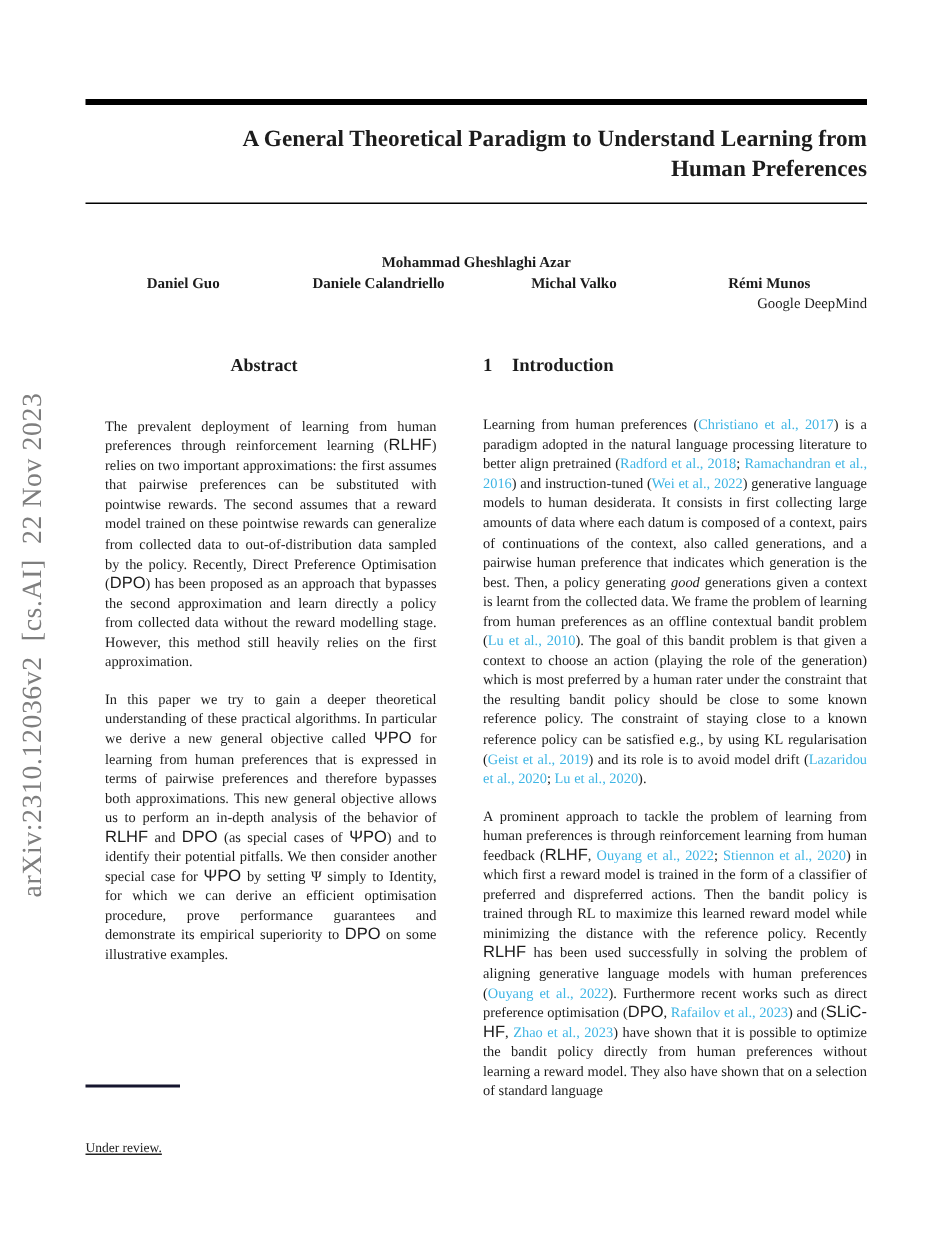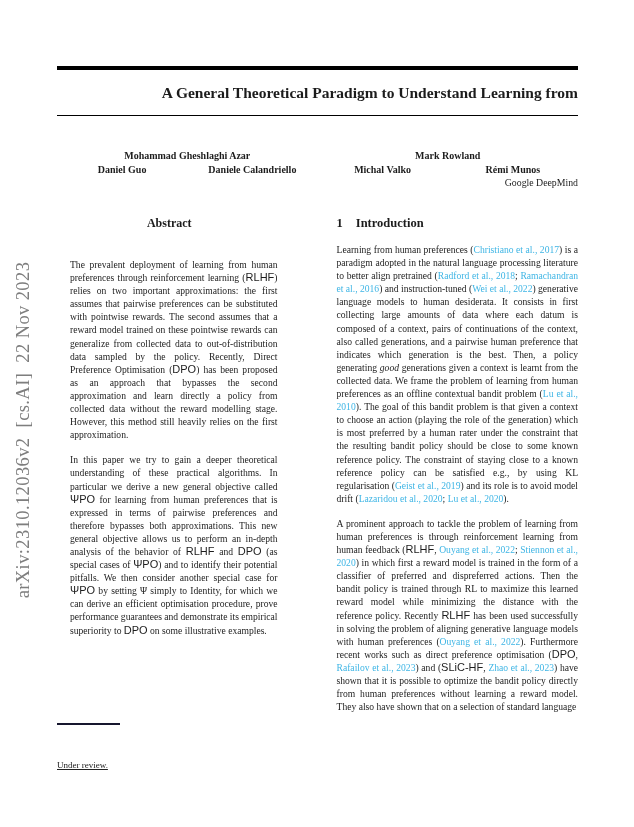--- a/index.html
+++ b/index.html
@@ -28,26 +28,26 @@
     font-size: 15.5px;
     font-weight: bold;
     line-height: 20px;
   }
   .title span { display: block; }
   .rule-thin { margin-top: 12px; height: 1px; background: #000; }
   .authors { margin-top: 33px; font-size: 10px; font-weight: bold; }
   .arow { display: flex; line-height: 13.5px; justify-content: flex-end; }
   .arow span { flex: 1; text-align: center; white-space: nowrap; }
   .affil { text-align: right; font-weight: normal; font-size: 9.8px; margin-top: 1px; }
-  .columns { display: flex; margin-top: 28px; gap: 28px; }
+  .columns { display: flex; margin-top: 28px; }
   .col-left  { width: 238px; }
   .col-right { width: 256px; margin-left: 27px; }
   .abs-head { text-align: center; font-size: 12px; font-weight: bold; margin-bottom: 27px; }
   .abs-body { padding: 0 4px 0 13px; }
-  .sec-head { font-size: 12.5px; font-weight: bold; margin-bottom: 12px; }
+  .sec-head { font-size: 12.5px; font-weight: bold; margin-bottom: 26px; }
   .sec-num { margin-right: 13px; }
   .par {
     margin: 0 0 12px 0;
     text-align: justify;
     font-size: 9.6px;
     line-height: 13.1px;
     hyphens: auto;
     -webkit-hyphens: auto;
   }
   .cite { color: #3eb5e5; }
@@ -61,28 +61,28 @@
 
 <div class="page">
 
   <div class="arxiv-stamp">arXiv:2310.12036v2  [cs.AI]  22 Nov 2023</div>
 
   <div class="content">
     <div class="rule-thick"></div>
 
     <h1 class="title">
       <span>A General Theoretical Paradigm to Understand Learning from</span>
+      <span>Human Preferences</span>
     </h1>
 
     <div class="rule-thin"></div>
 
     <div class="authors">
       <div class="arow">
         <span>Mohammad Gheshlaghi Azar</span>
-        <span>Mark Rowland</span>
       </div>
       <div class="arow">
         <span>Daniel Guo</span>
         <span>Daniele Calandriello</span>
         <span>Michal Valko</span>
         <span>Rémi Munos</span>
       </div>
       <div class="affil">Google DeepMind</div>
     </div>
 

